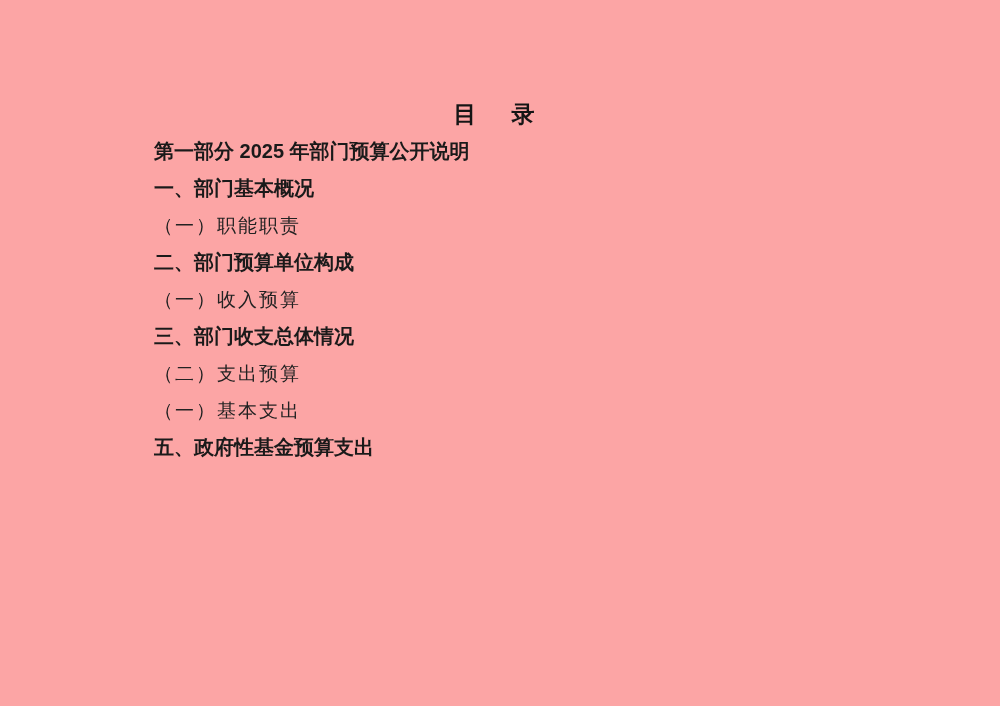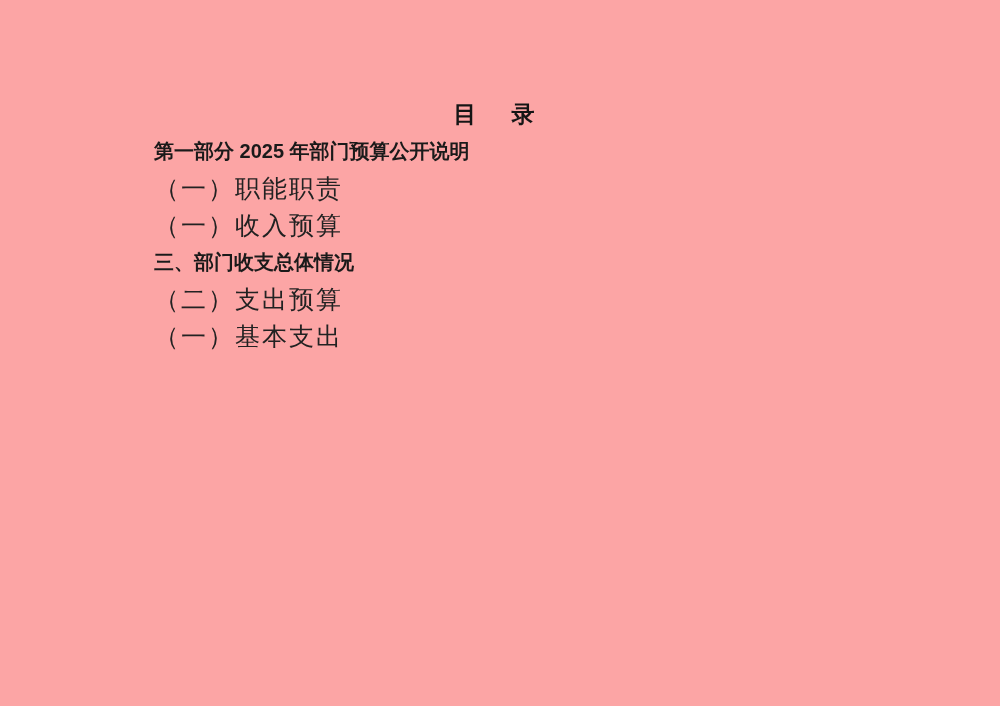--- a/index.html
+++ b/index.html
@@ -42,49 +42,52 @@
     padding-left: 154px;
   }
   .row.h {
     font-weight: bold;
     font-size: 20px;
     color: #1a1a1a;
     font-family: "Liberation Sans", sans-serif;
   }
   .row.s {
     font-weight: normal;
-    font-size: 25px;
+    font-size: 19px;
     color: #222222;
     letter-spacing: 2px;
     font-family: Liberation Mono, monospace;
   }
 </style>
 </head>
 <body>
 
 <div class="page">
   <div class="doc-content">
 
     <div class="row title-row">
       <span class="doc-title">目　录</span>
     </div>
 
     <div class="row h">第一部分 2025 年部门预算公开说明</div>
 
+    <div class="row h">一、部门基本概况</div>
 
     <div class="row s">（一）职能职责</div>
 
 
+    <div class="row h">二、部门预算单位构成</div>
 
     <div class="row s">（一）收入预算</div>
 
     <div class="row h">三、部门收支总体情况</div>
 
     <div class="row s">（二）支出预算</div>
 
 
     <div class="row s">（一）基本支出</div>
 
 
+    <div class="row h">五、政府性基金预算支出</div>
 
 
   </div>
 </div>
 
 </body></html>

